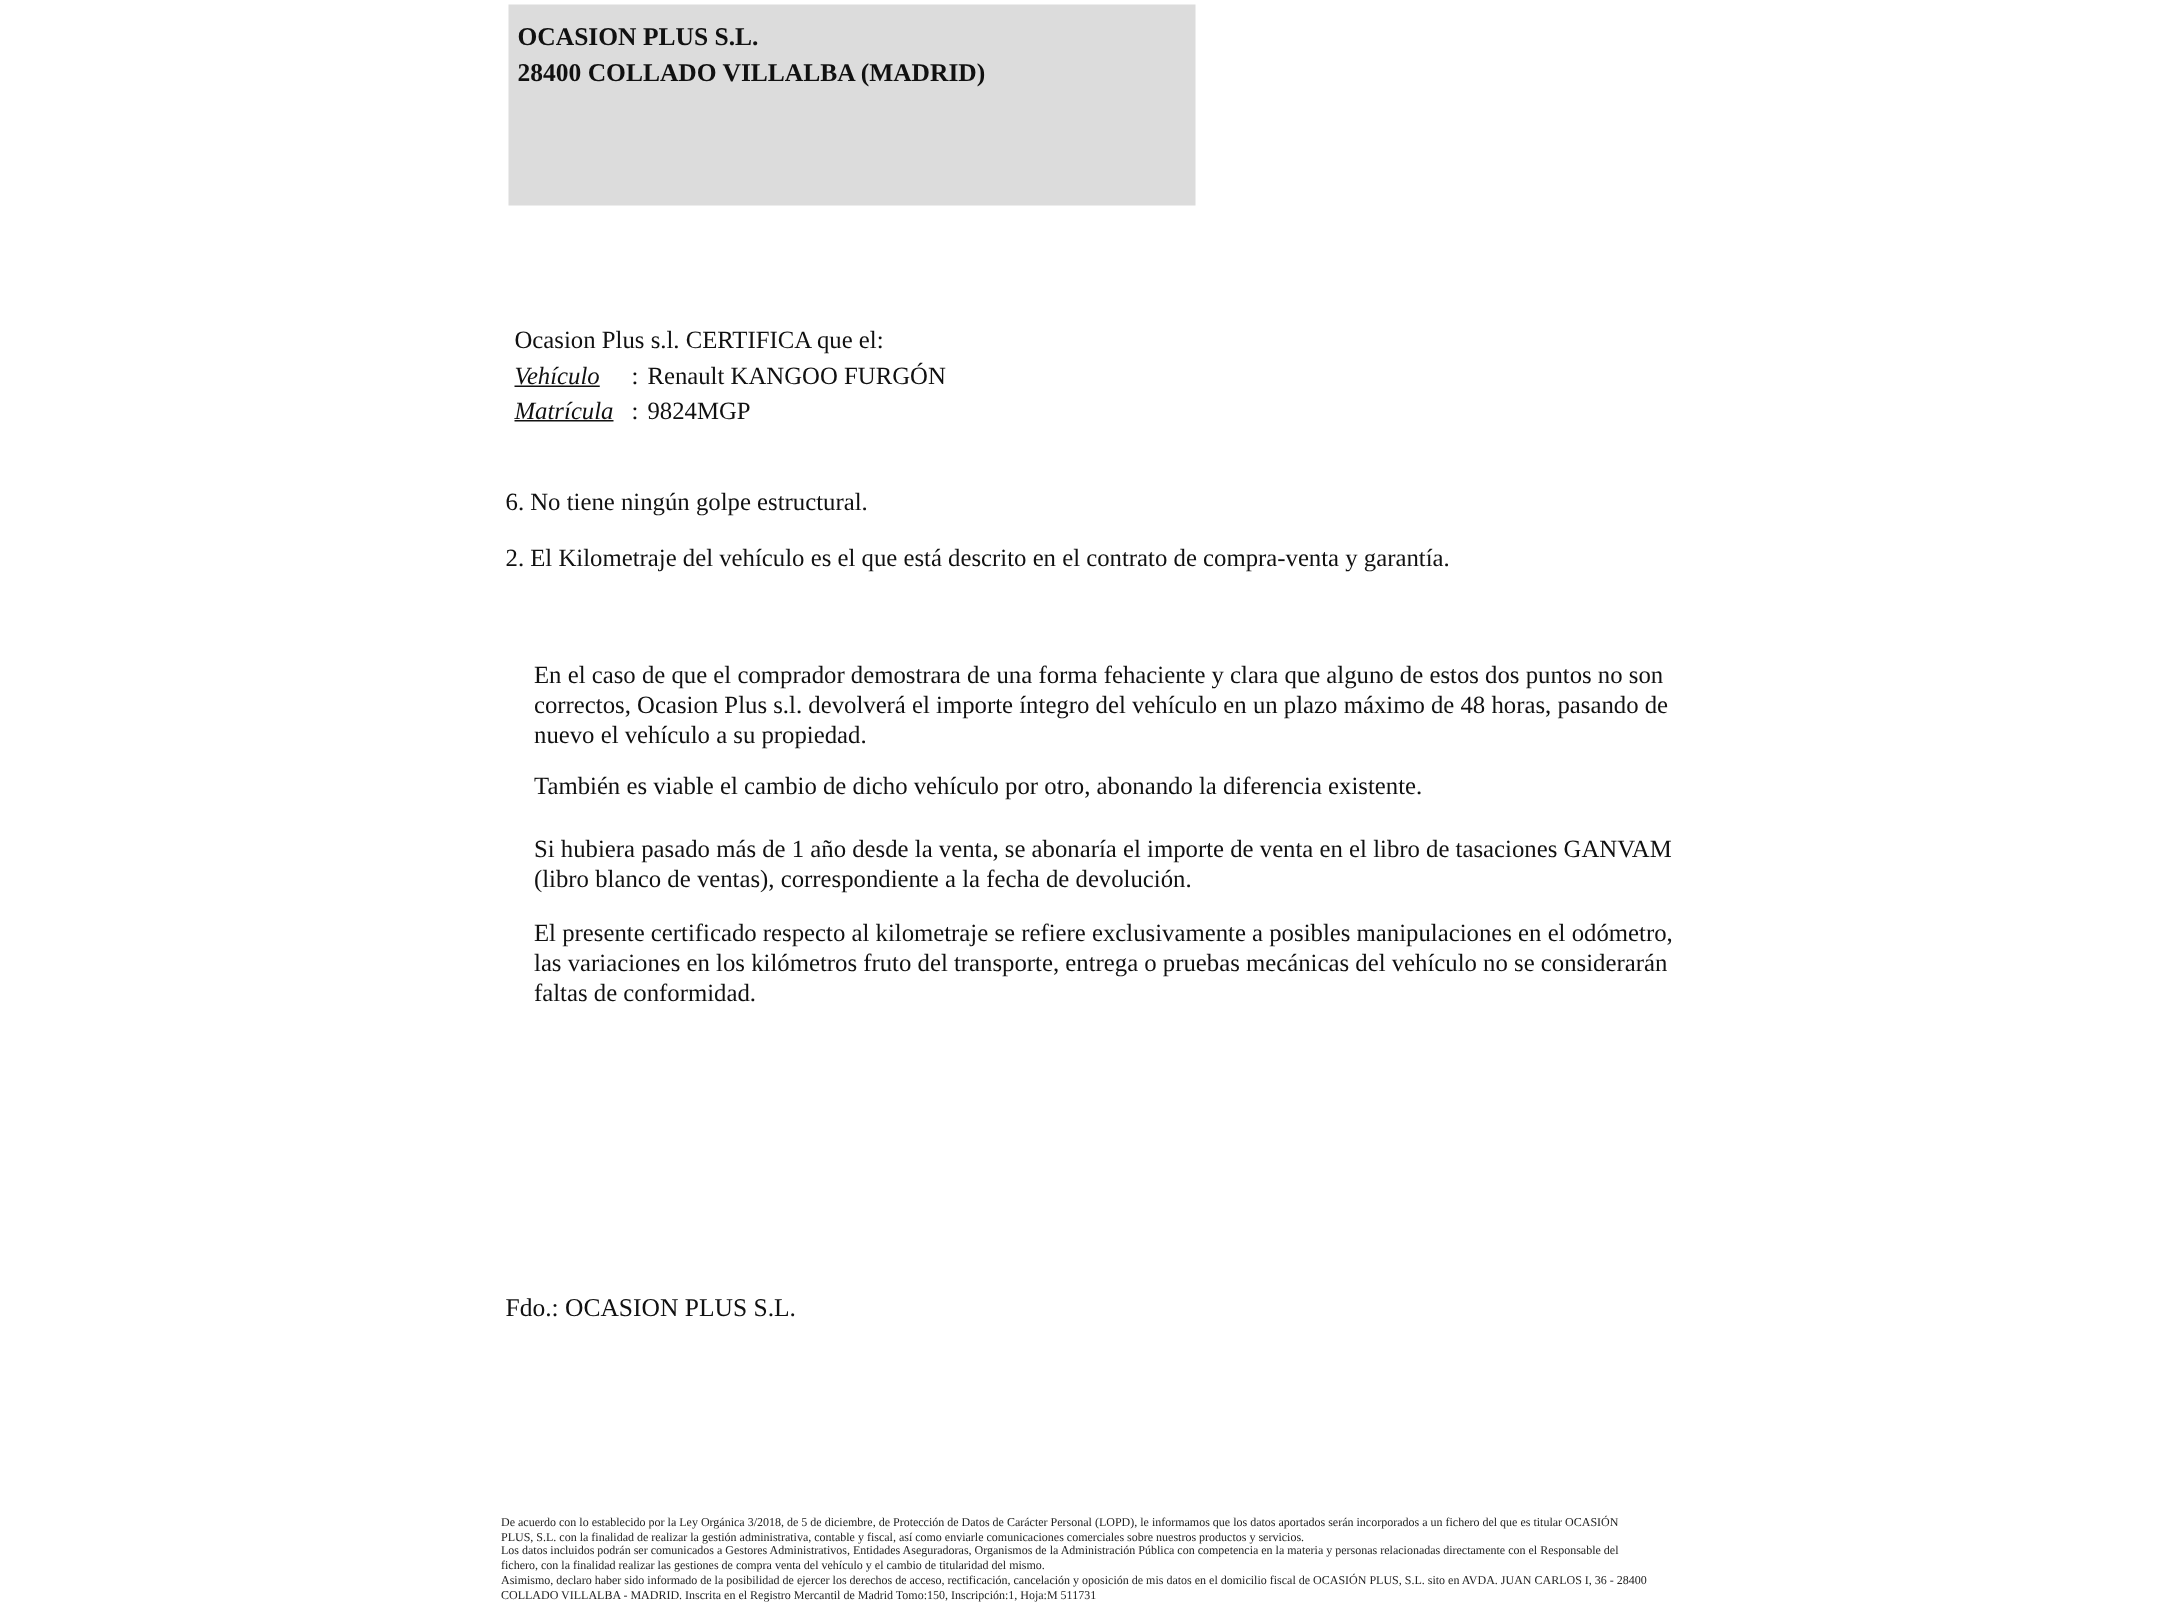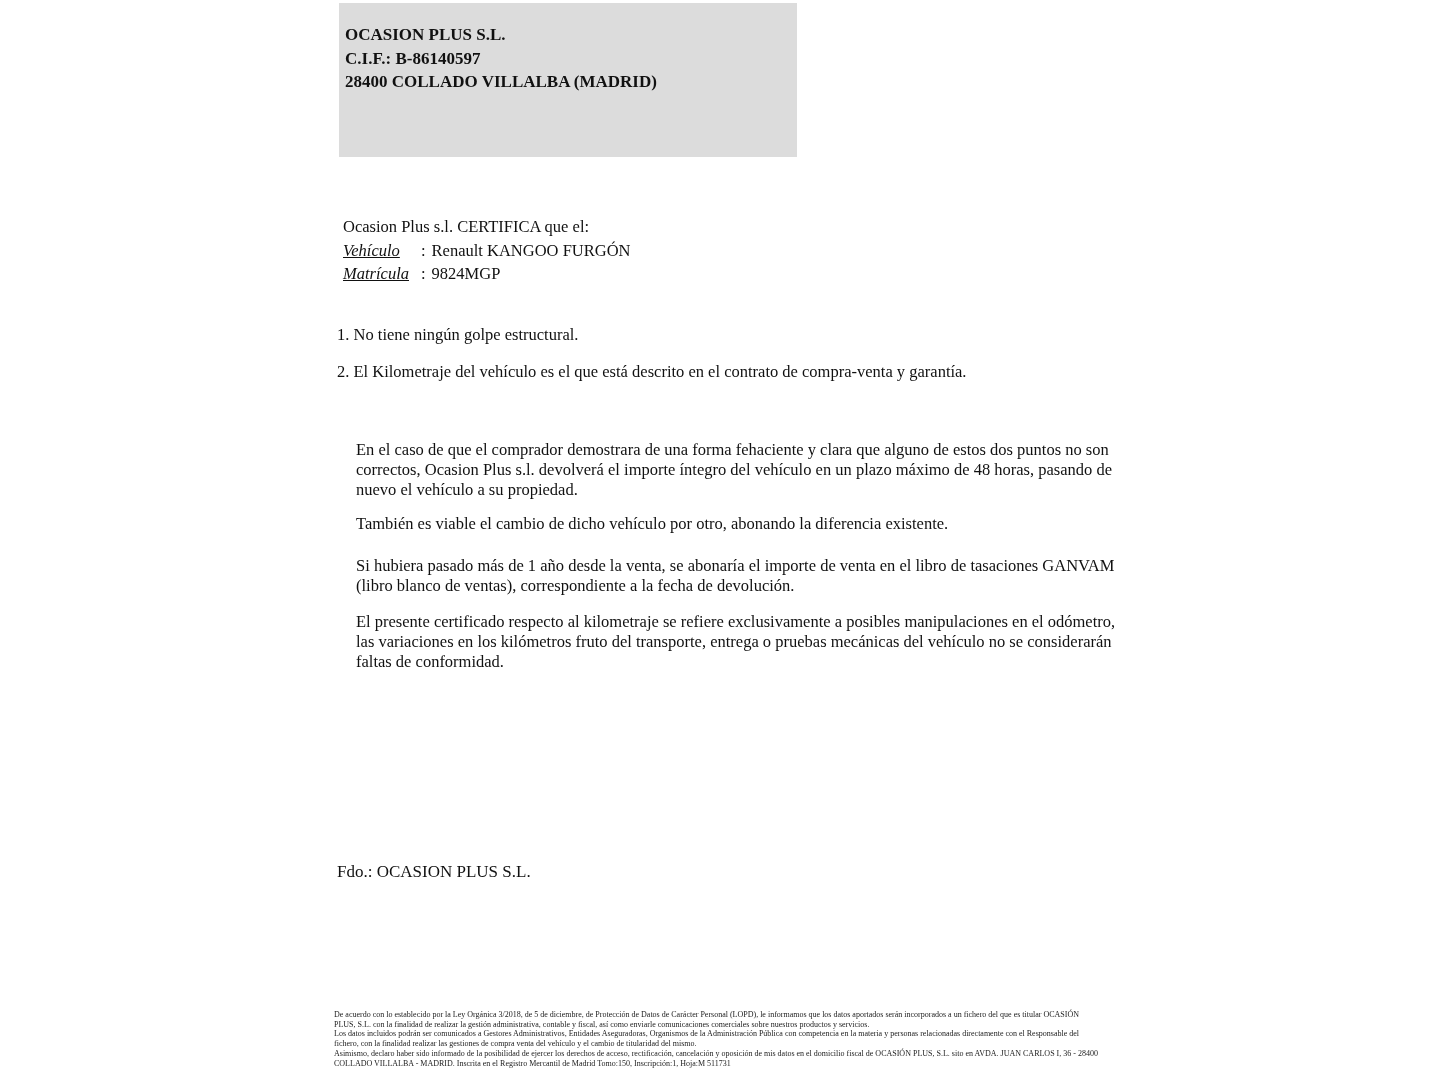--- a/index.html
+++ b/index.html
@@ -15,21 +15,21 @@
     font-family: "Liberation Serif", serif;
     color: #111111;
     overflow: hidden;
   }
   .header-box {
     position: absolute;
     left: 339px;
     top: 3px;
     width: 446px;
     height: 114px;
-    padding: 20px 6px;
+    padding: 10px 6px;
     background: #dcdcdc;
     font-weight: bold;
     font-size: 17px;
     line-height: 23.5px;
     white-space: nowrap;
   }
   .date-line {
     position: absolute;
     left: 337px;
     top: 171px;
@@ -101,36 +101,35 @@
     padding: 0;
   }
 </style>
 </head>
 <body>
 
 <div class="page">
 
   <div class="header-box">
     <div>OCASION PLUS S.L.</div>
-    <div>C.I.F.: B-86140597</div>
     <div>28400 COLLADO VILLALBA (MADRID)</div>
   </div>
 
 
   <div class="certify-block">
     <div>Ocasion Plus s.l. CERTIFICA que el:</div>
     <div class="field-row">
       <span class="field-label">Vehículo</span><span class="field-sep">:</span><span>Renault KANGOO FURGÓN</span>
     </div>
     <div class="field-row">
       <span class="field-label">Matrícula</span><span class="field-sep">:</span><span>9824MGP</span>
     </div>
   </div>
 
-  <div class="point-1">1. No tiene ningún golpe estructural.</div>
+  <div class="point-1">6. No tiene ningún golpe estructural.</div>
   <div class="point-2">2. El Kilometraje del vehículo es el que está descrito en el contrato de compra-venta y garantía.</div>
 
   <div class="para para-1">En el caso de que el comprador demostrara de una forma fehaciente y clara que alguno de estos dos puntos no son correctos, Ocasion Plus s.l. devolverá el importe íntegro del vehículo en un plazo máximo de 48 horas, pasando de nuevo el vehículo a su propiedad.</div>
   <div class="para para-2">También es viable el cambio de dicho vehículo por otro, abonando la diferencia existente.</div>
   <div class="para para-3">Si hubiera pasado más de 1 año desde la venta, se abonaría el importe de venta en el libro de tasaciones GANVAM (libro blanco de ventas), correspondiente a la fecha de devolución.</div>
   <div class="para para-4">El presente certificado respecto al kilometraje se refiere exclusivamente a posibles manipulaciones en el odómetro, las variaciones en los kilómetros fruto del transporte, entrega o pruebas mecánicas del vehículo no se considerarán faltas de conformidad.</div>
 
   <div class="signature">Fdo.: OCASION PLUS S.L.</div>
 
   <div class="legal">

